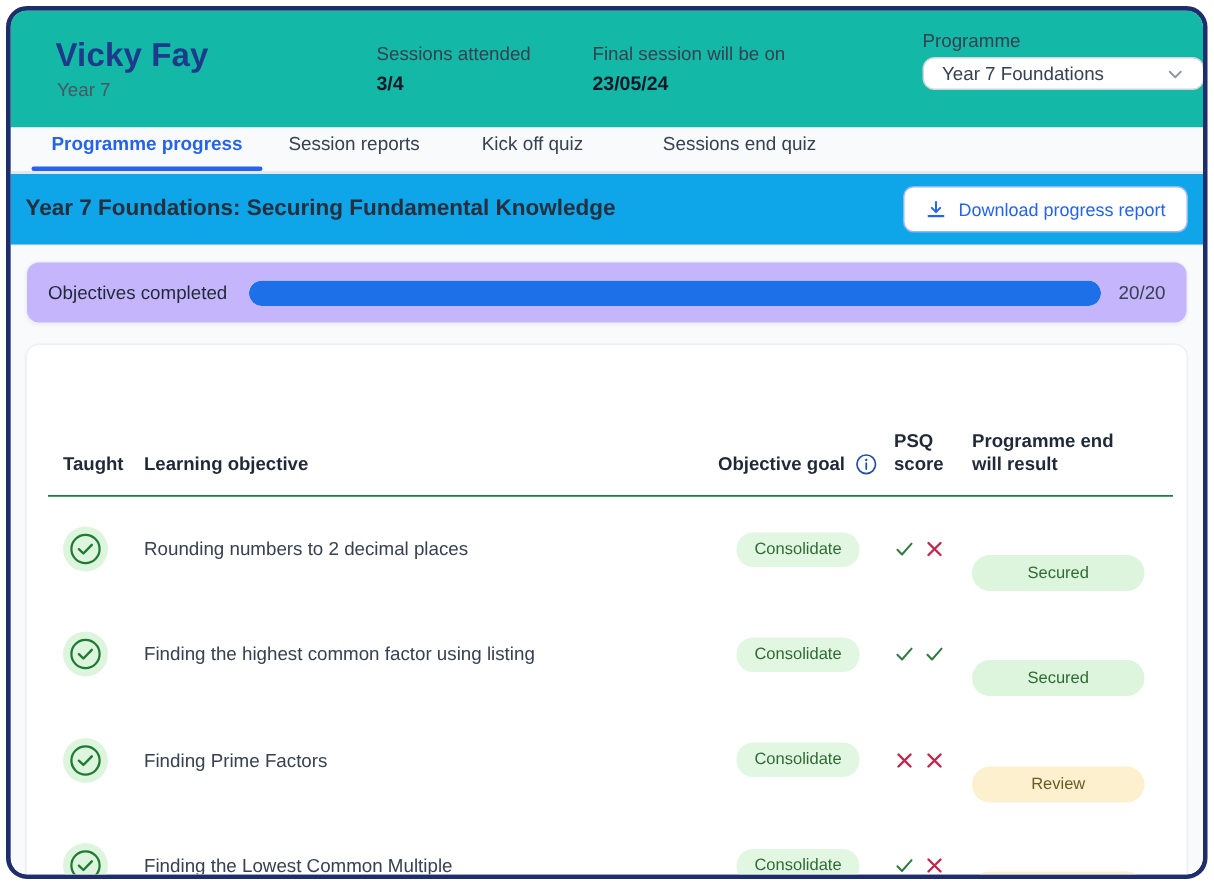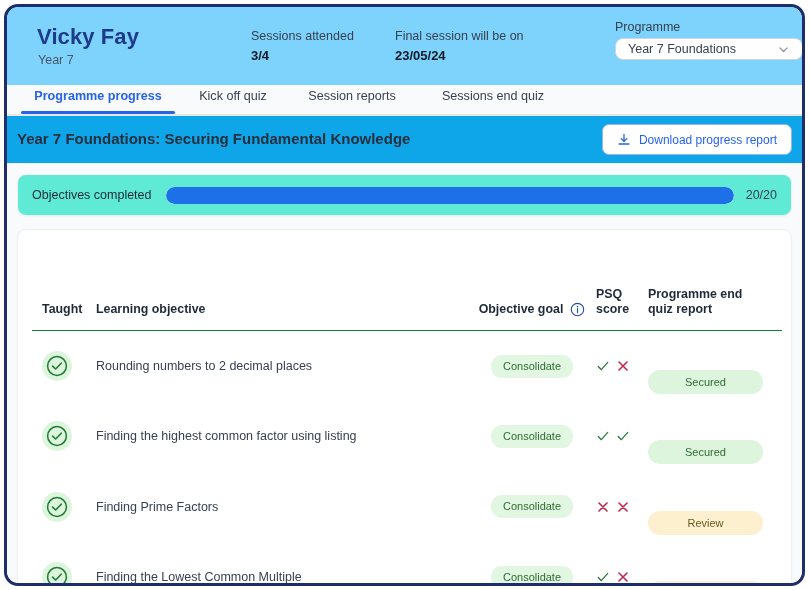--- a/index.html
+++ b/index.html
@@ -26,21 +26,21 @@
     width: 795px; height: 576px;
     background: #ffffff;
     border-radius: 11px;
     overflow: hidden;
   }
 
   
   .header {
     position: relative;
     height: 78px;
-    background: #7dd3fc;
+    background: #14b8a6;
     padding: 12px 16px;
   }
   .student-name {
     position: absolute; left: 30px; top: 17px;
     font-size: 22px; font-weight: bold;
     color: #1e3a8a;
     letter-spacing: .1px;
   }
   .student-year {
     position: absolute; left: 31px; top: 46px;
@@ -119,21 +119,21 @@
   .dl-icon { width: 14px; height: 14px; display: block; }
 
   
   .body-area {
     position: relative;
     background: #f9fafb;
     height: 443px;
     padding: 10px 10px 0 10px;
   }
   .progress-card {
-    background: #5eead4;
+    background: #c4b5fd;
     border: 1px solid #eef0f2;
     border-radius: 9px;
     height: 42px;
     display: flex; align-items: center;
     padding: 0 14px;
     box-shadow: 0 1px 2px rgba(16,24,40,.04);
   }
   .progress-label { font-size: 12.5px; color: #1f2937; margin-right: 14px; white-space: nowrap; }
   .progress-track {
     flex: 1; height: 17px; border-radius: 9px;
@@ -228,22 +228,22 @@
           <svg viewBox="0 0 16 16" fill="none">
                 <path d="M3.5 6 L8 10.5 L12.5 6" stroke="#6b7280" stroke-width="1.6" stroke-linecap="round" stroke-linejoin="round"></path>
               </svg>
         </span>
       </div>
     </div>
   </div>
 
   <div class="tabs">
     <div class="tab t0 active">Programme progress</div>
+    <div class="tab t1">Session reports</div>
     <div class="tab t2">Kick off quiz</div>
-    <div class="tab t1">Session reports</div>
     <div class="tab t3">Sessions end quiz</div>
   </div>
 
   <div class="title-row">
     <div class="page-title">Year 7 Foundations: Securing Fundamental Knowledge</div>
     <div class="download-btn">
       <span class="dl-icon">
         <svg viewBox="0 0 16 16" fill="none">
           <path d="M8 1.8 V9.2" stroke="#2563eb" stroke-width="1.5" stroke-linecap="round"></path>
           <path d="M4.8 6.4 L8 9.6 L11.2 6.4" stroke="#2563eb" stroke-width="1.5" stroke-linecap="round" stroke-linejoin="round"></path>
@@ -281,21 +281,21 @@
                   </svg>
                 </span>
               </span>
             </th>
             <th class="c-psq">
               <div>PSQ</div>
               <div>score</div>
             </th>
             <th class="c-end">
               <div>Programme end</div>
-              <div>quiz report</div>
+              <div>will result</div>
             </th>
           </tr>
         </thead>
         <tbody id="table-body">
               <tr>
                 <td class="c-taught">
                   <div class="check-circle">
                     <svg viewBox="0 0 30 30" fill="none">
                       <circle cx="15" cy="15" r="9.4" stroke="#1f7a33" stroke-width="1.5"></circle>
                       <path d="M10.6 15.1 L13.6 18 L19.2 12.2" stroke="#1f7a33" stroke-width="1.6" stroke-linecap="round" stroke-linejoin="round"></path>

